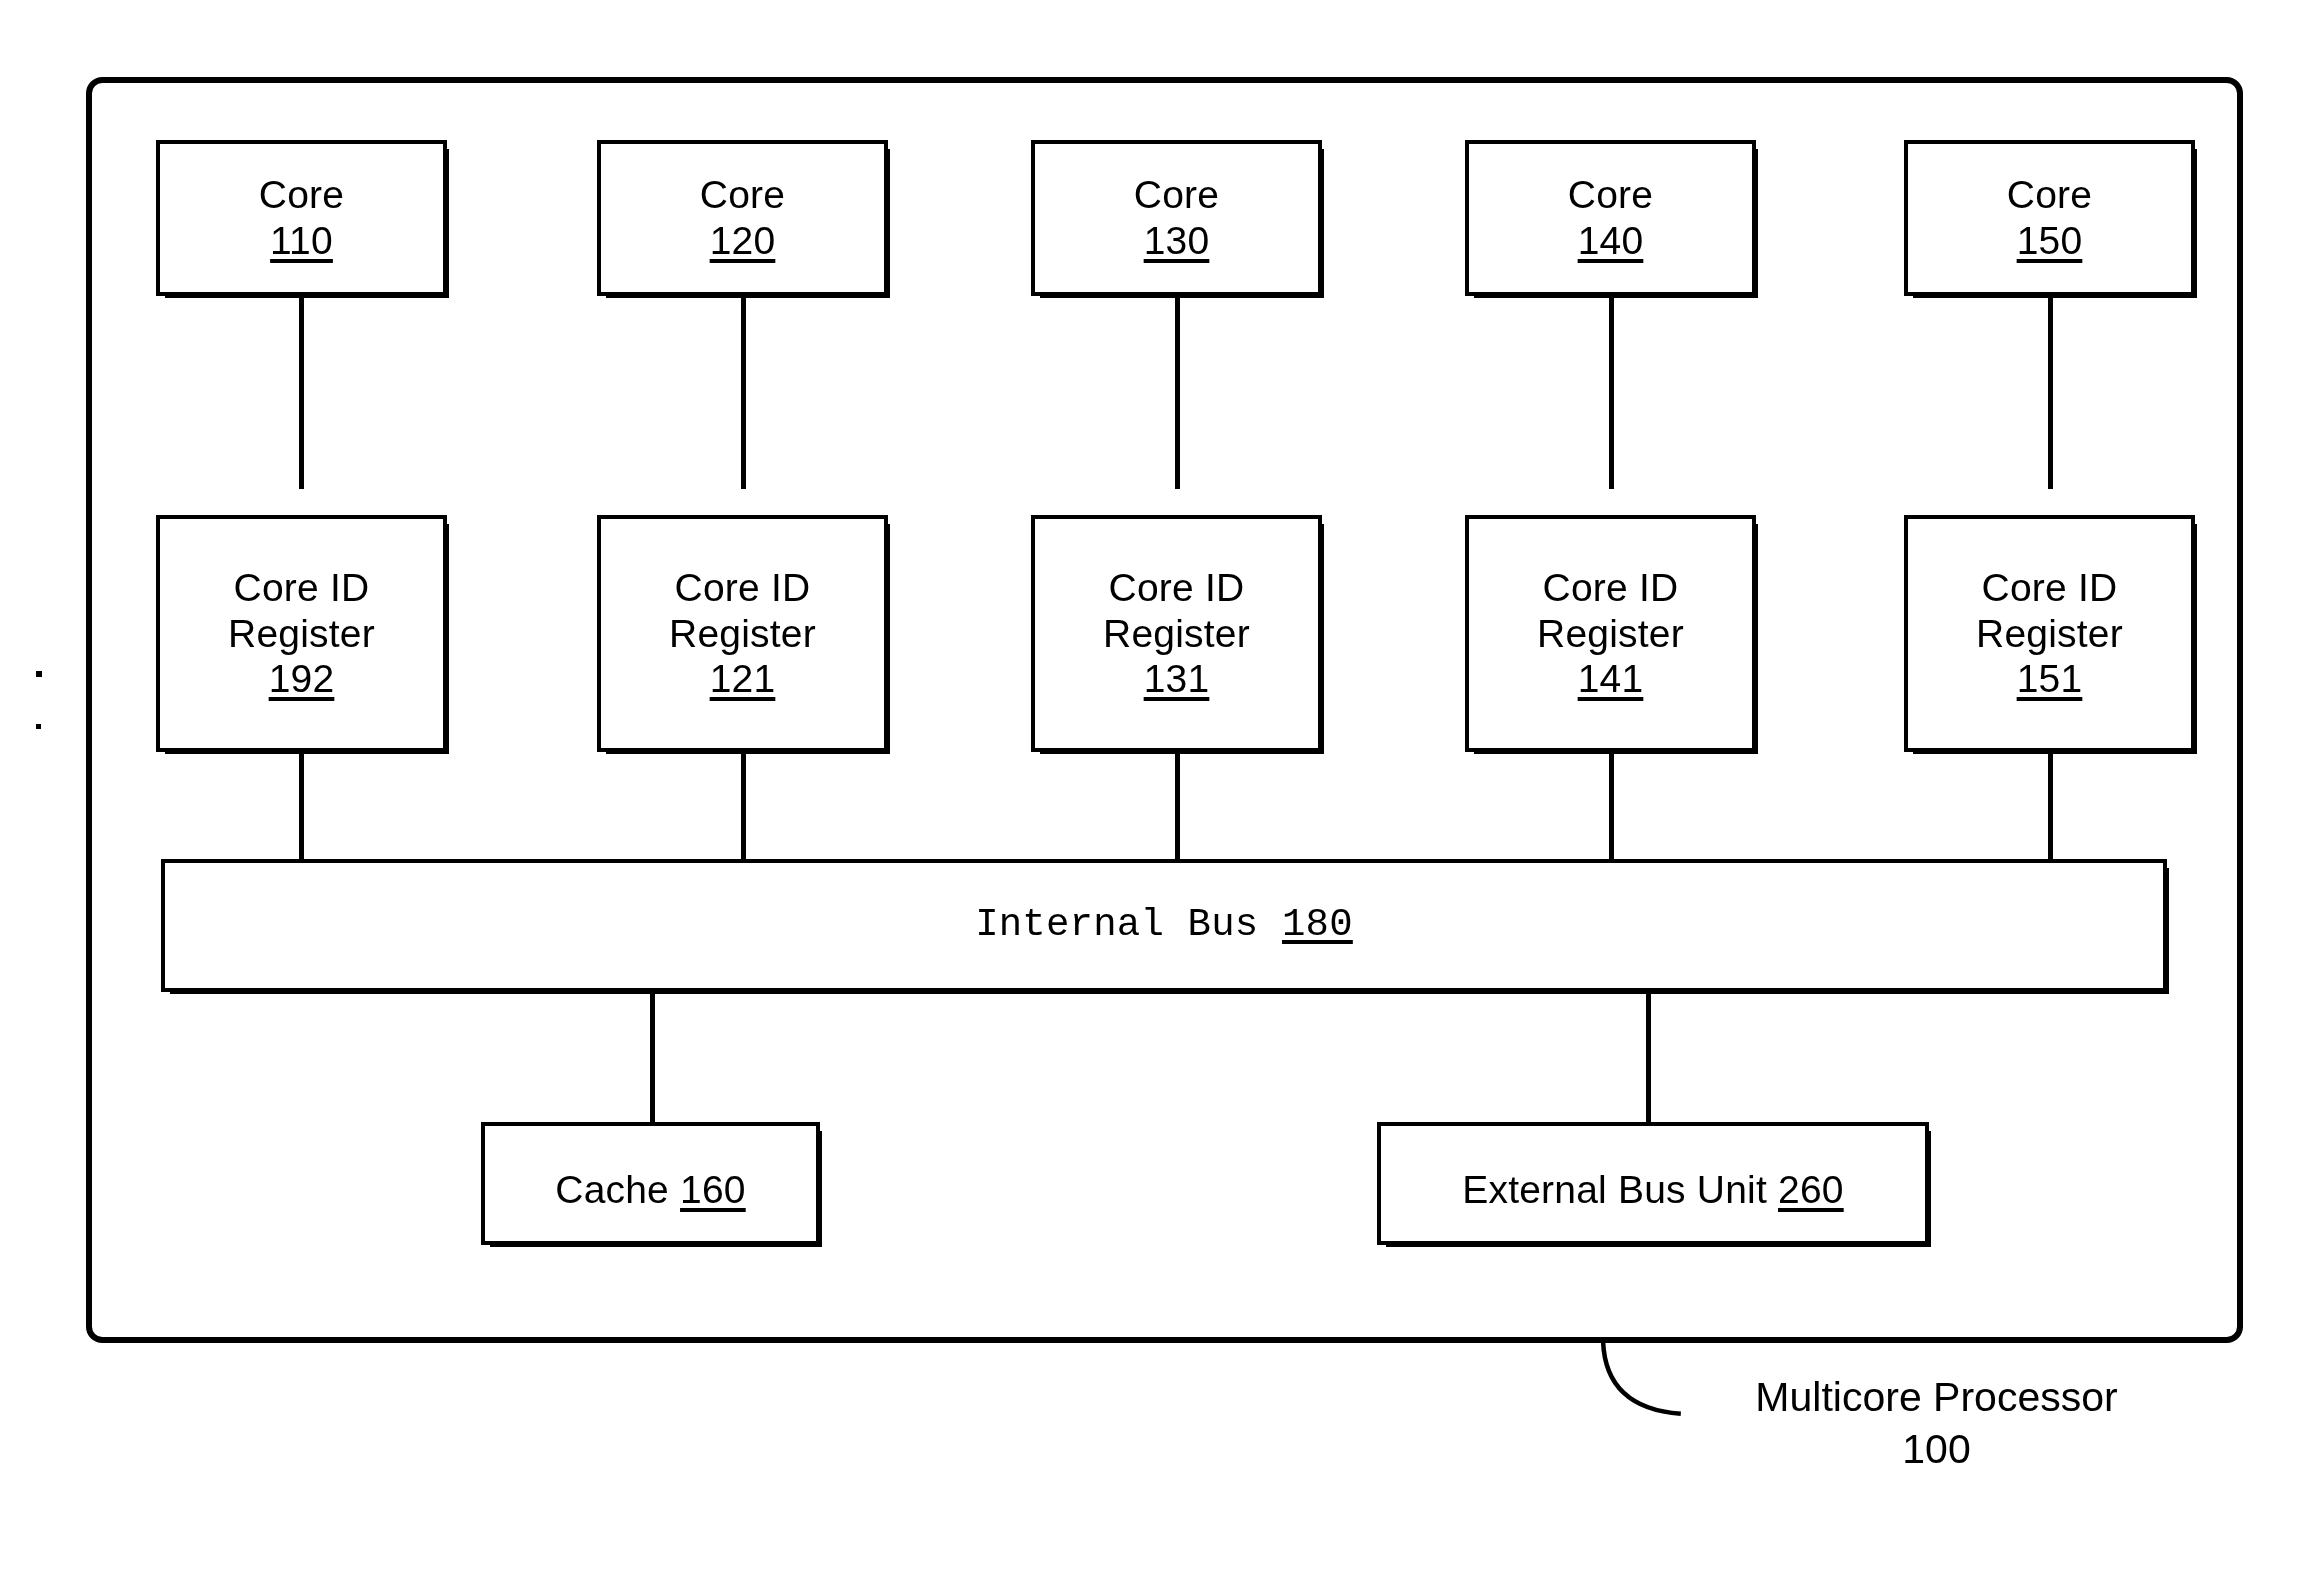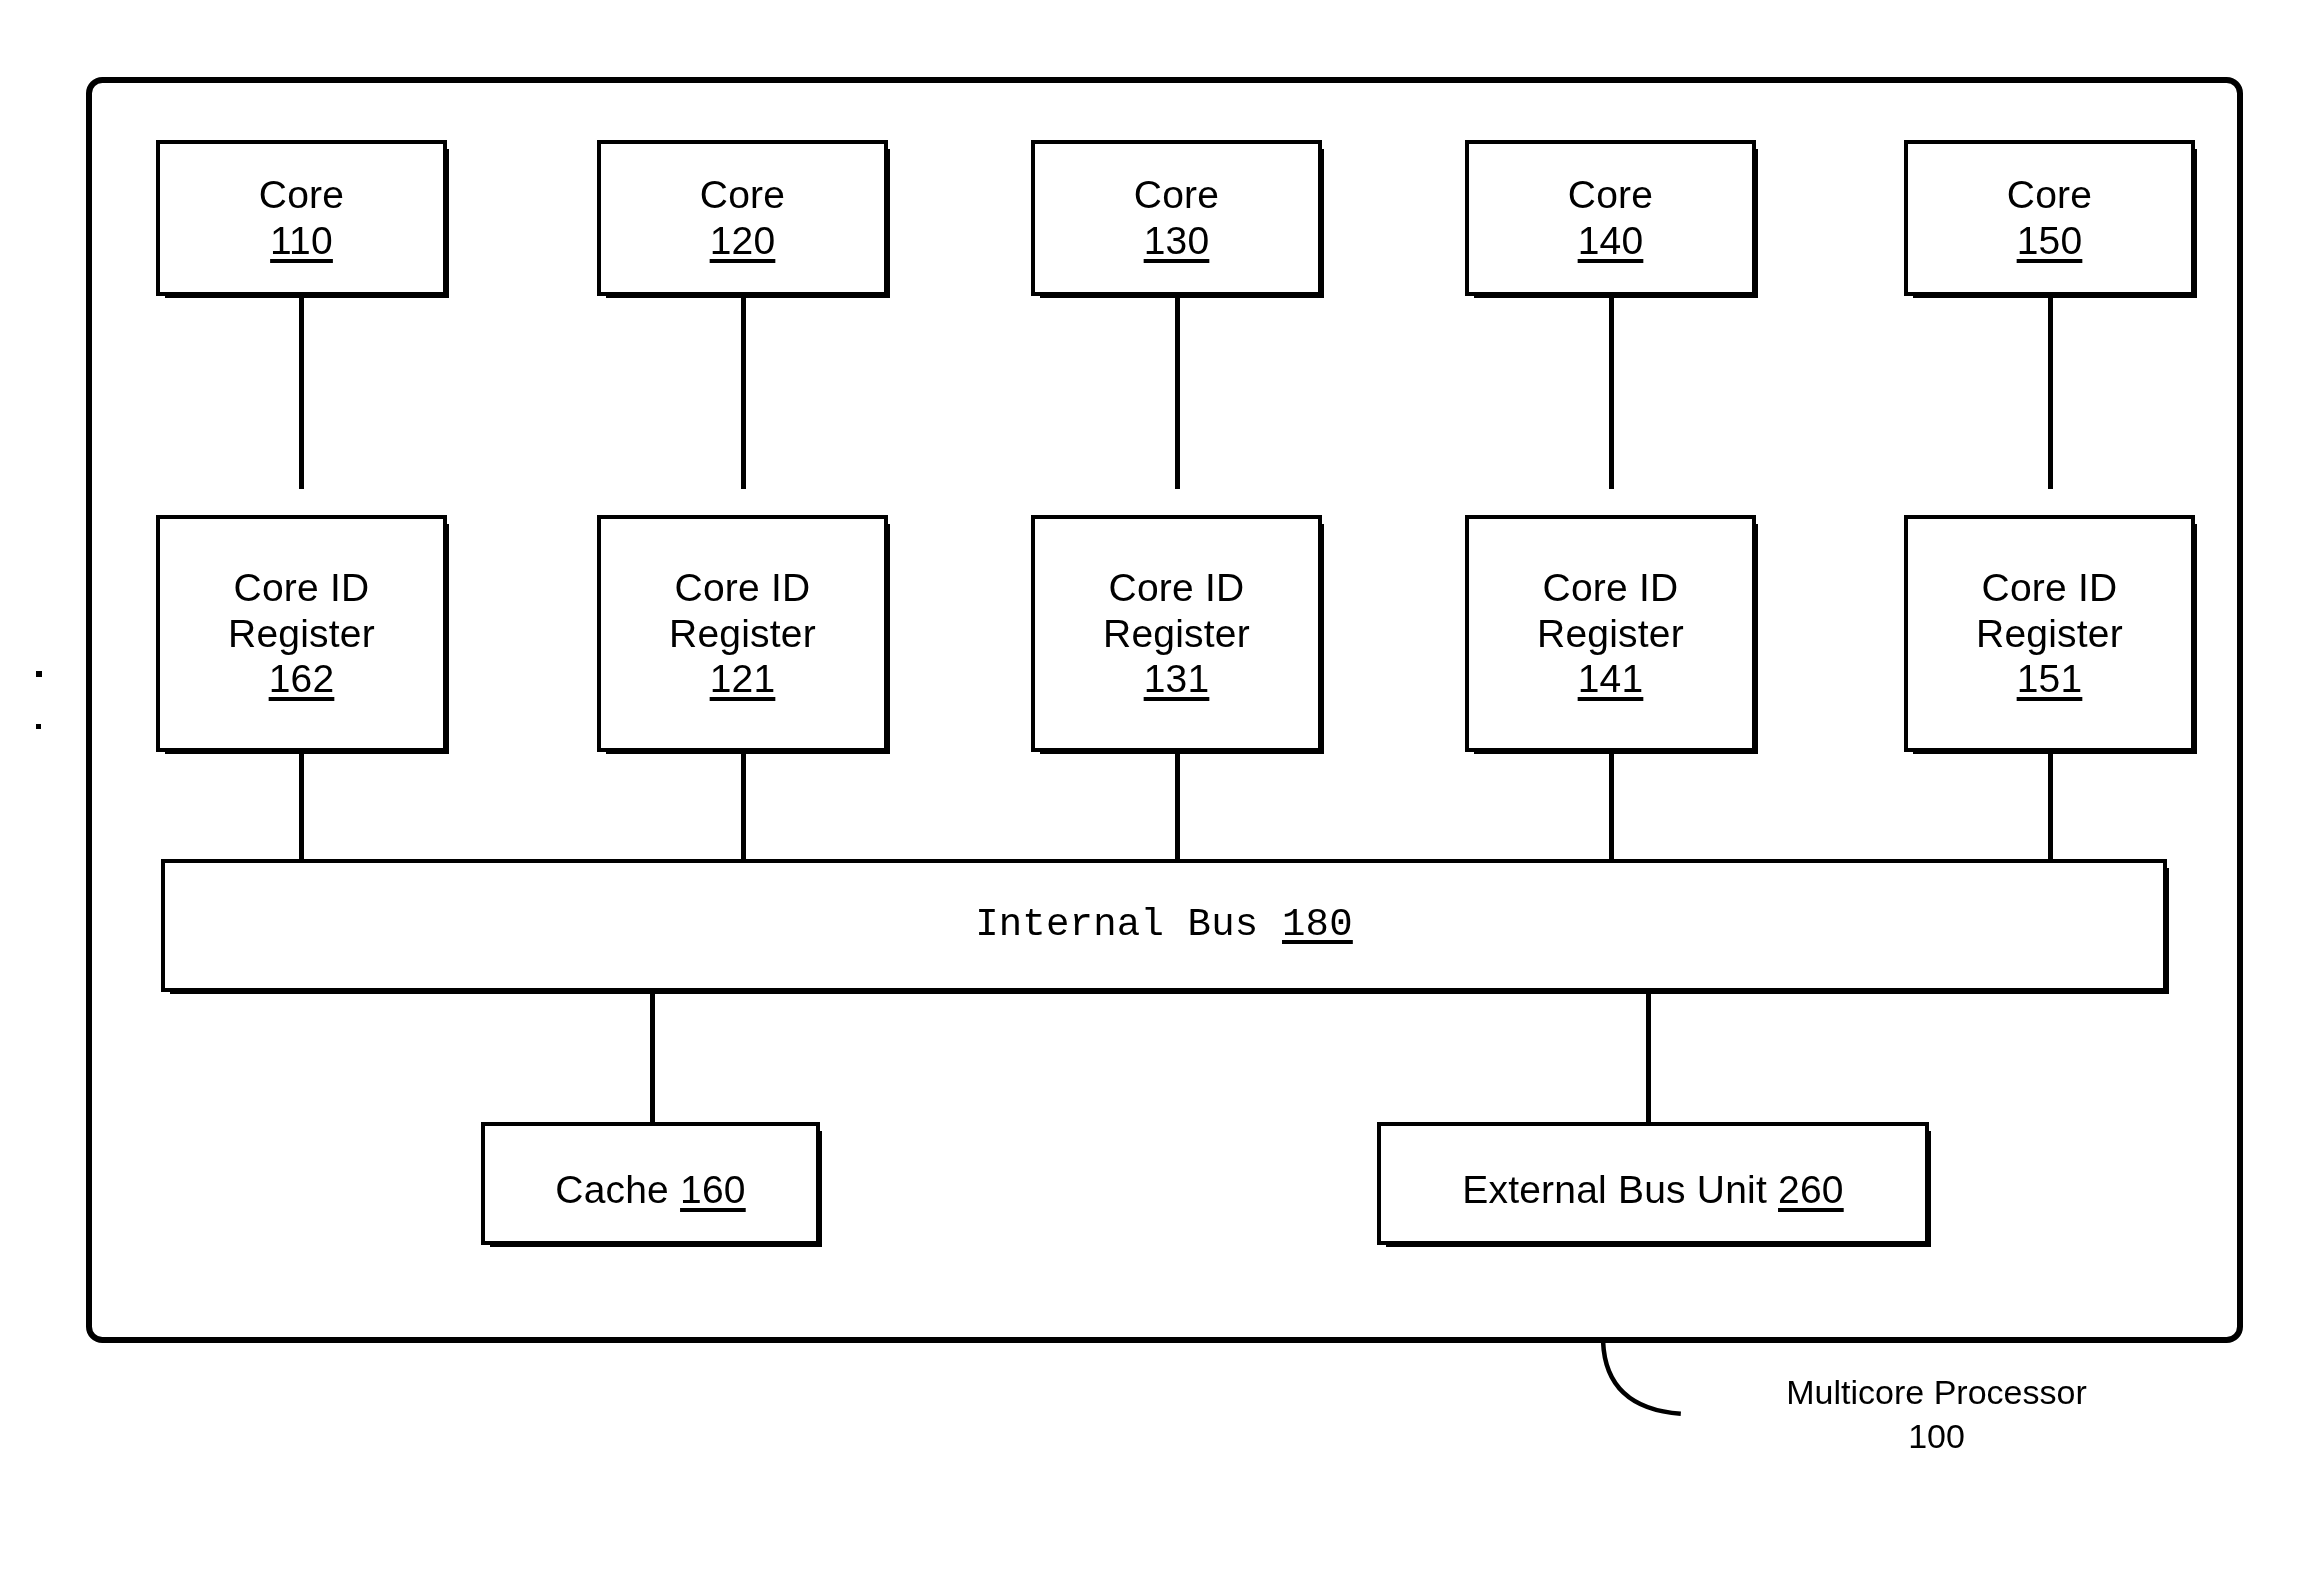--- a/index.html
+++ b/index.html
@@ -131,21 +131,21 @@
     width: 235px;
     height: 145px;
     z-index: 4;
   }
   .callout-label {
     position: absolute;
     left: 1683px;
     top: 1371px;
     width: 507px;
     text-align: center;
-    font-size: 34px;
+    font-size: 41px;
     line-height: 1.28;
     z-index: 4;
   }
 
   
   .speckle {
     position: absolute;
     background: #000;
     z-index: 0;
   }
@@ -194,21 +194,21 @@
     <div class="block-line ref">140</div>
   </div>
   <div class="block core-box" style="left:1904px;">
     <div class="block-line">Core</div>
     <div class="block-line ref">150</div>
   </div>
 
   <div class="block reg-box" style="left:156px;">
     <div class="block-line">Core ID</div>
     <div class="block-line">Register</div>
-    <div class="block-line ref">162</div>
+    <div class="block-line ref">192</div>
   </div>
   <div class="block reg-box" style="left:597px;">
     <div class="block-line">Core ID</div>
     <div class="block-line">Register</div>
     <div class="block-line ref">121</div>
   </div>
   <div class="block reg-box" style="left:1031px;">
     <div class="block-line">Core ID</div>
     <div class="block-line">Register</div>
     <div class="block-line ref">131</div>

